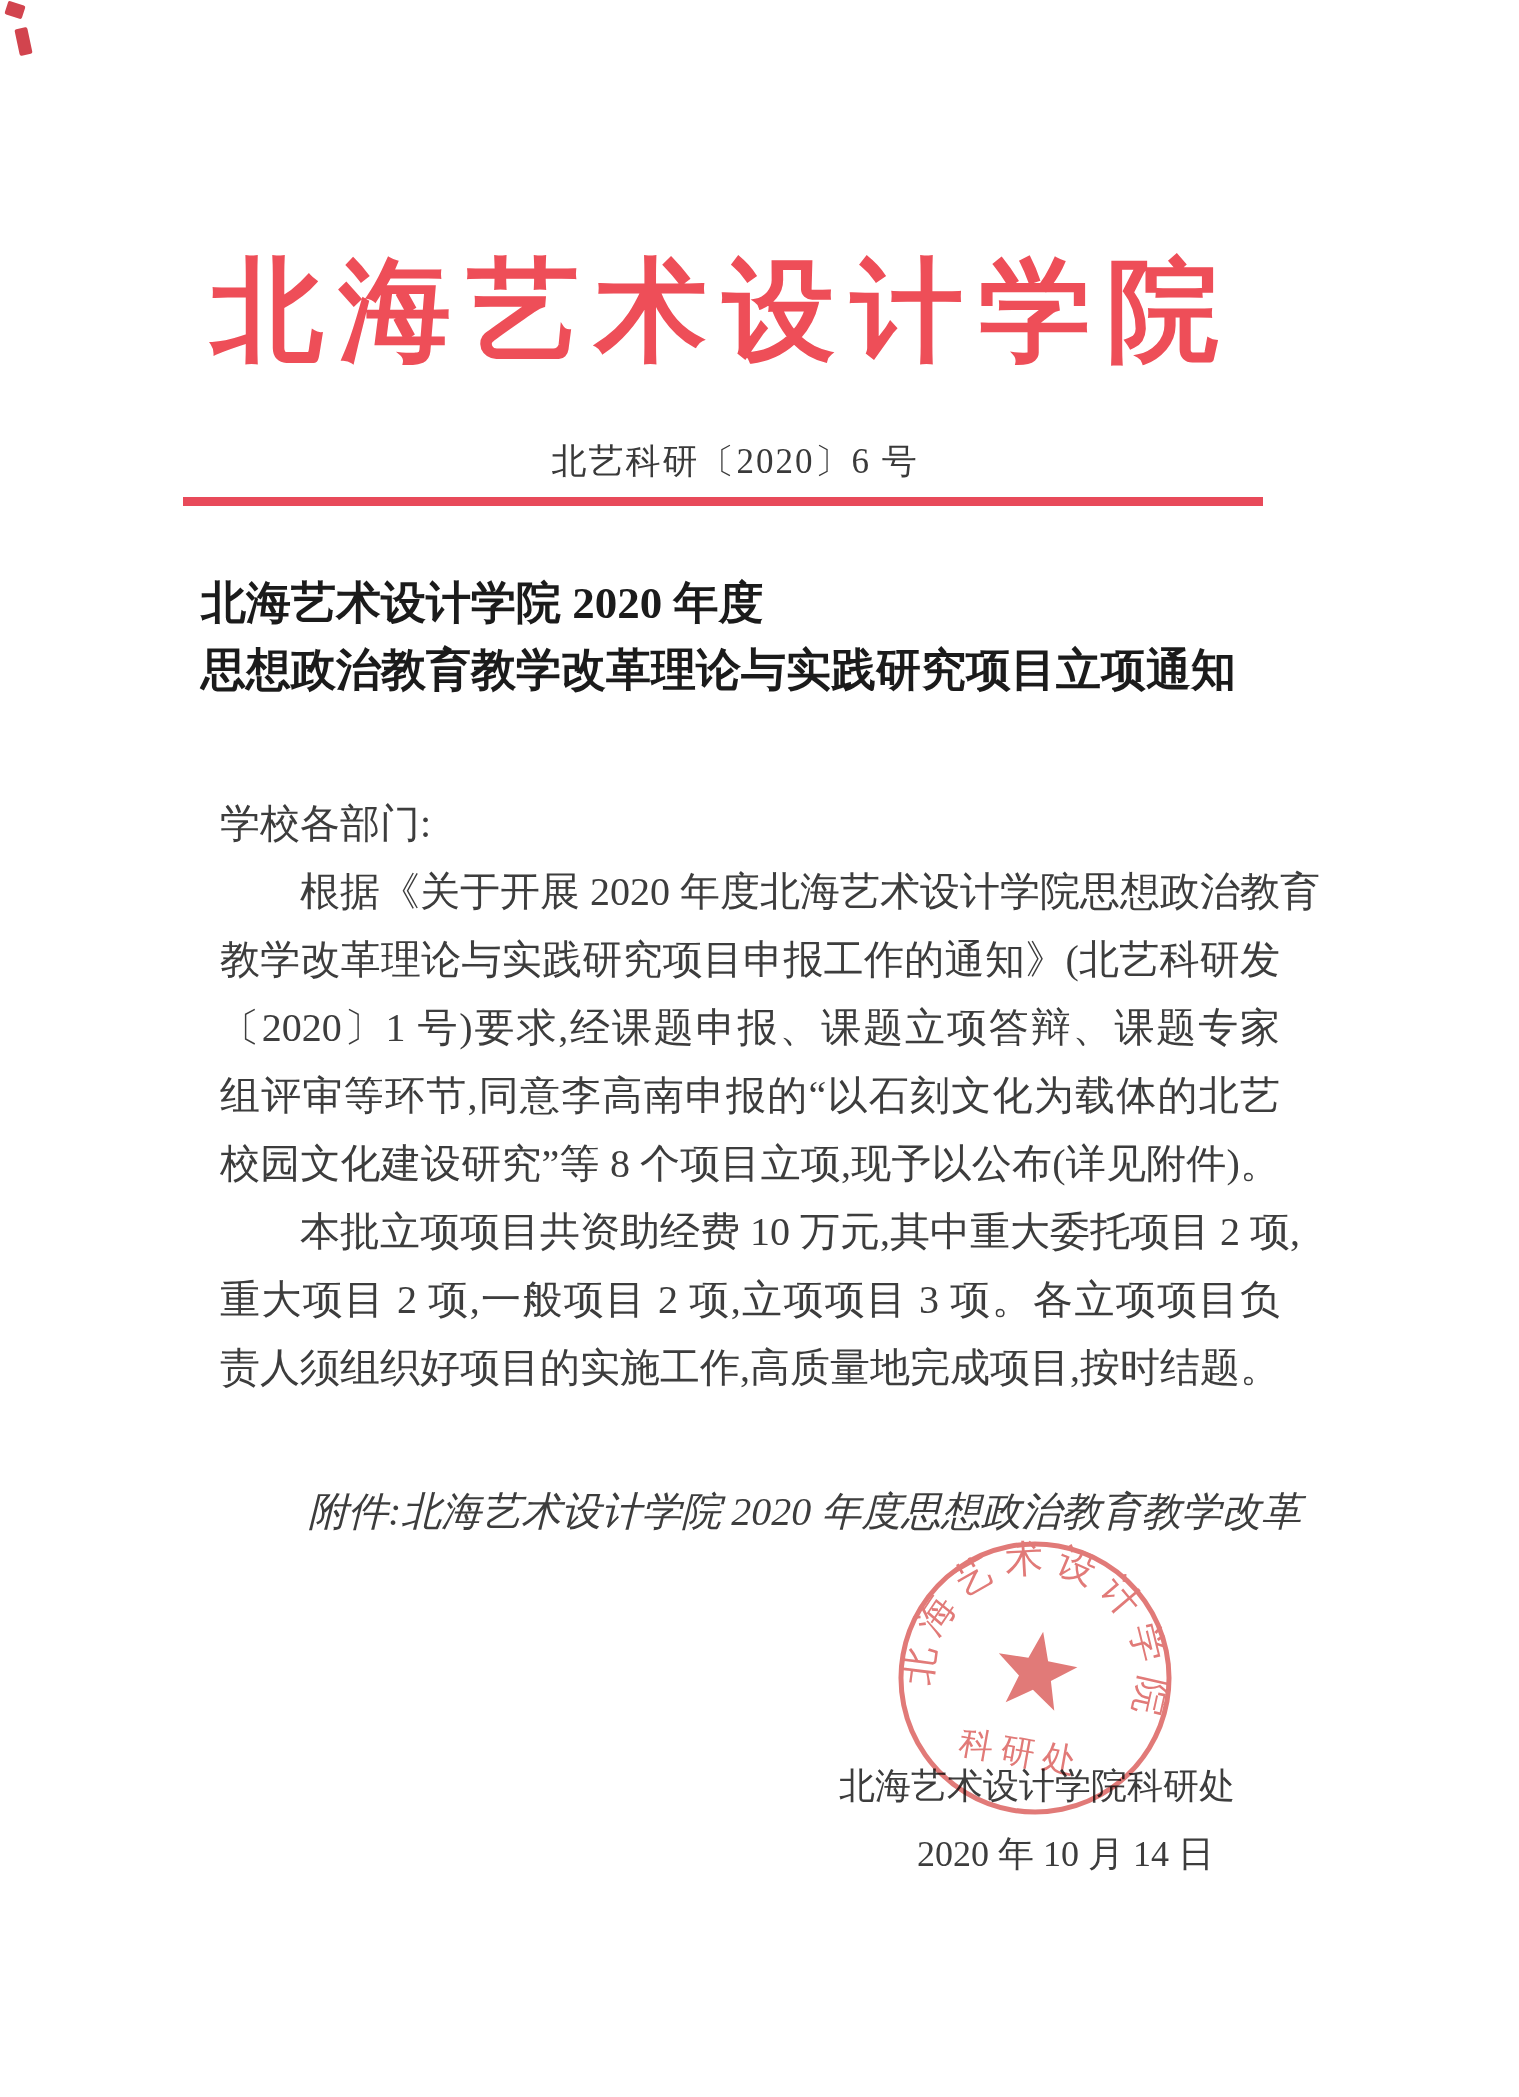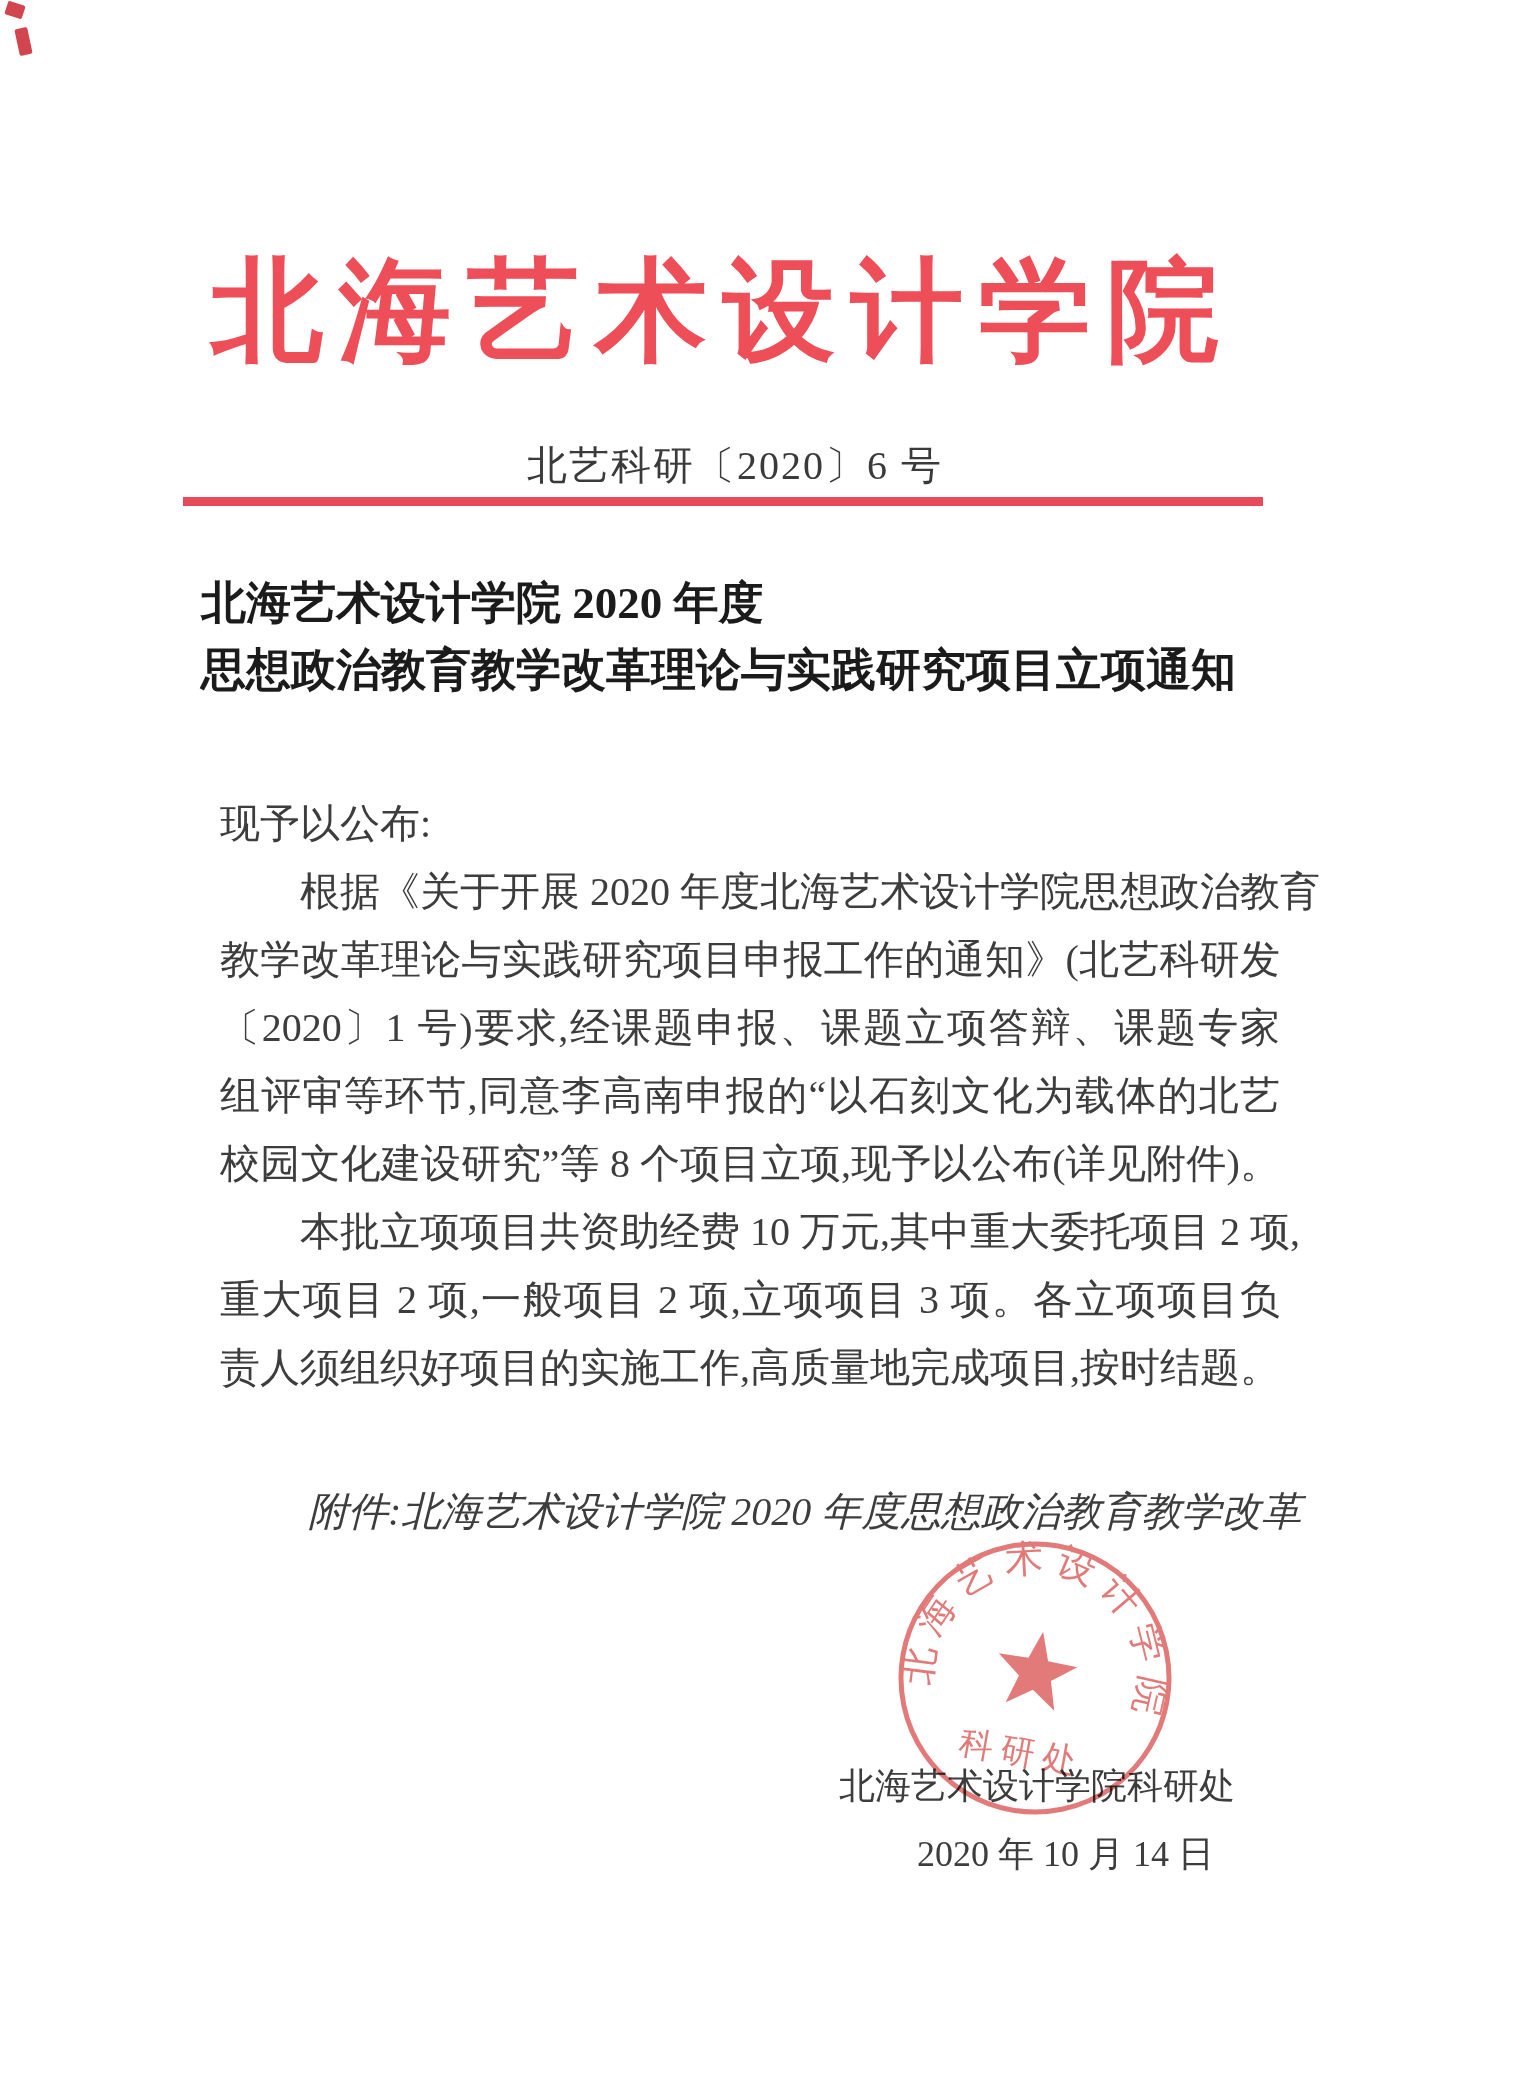--- a/index.html
+++ b/index.html
@@ -24,21 +24,21 @@
     text-align:center;
     font-size:112px; font-weight:bold;
     letter-spacing:16px;
     color:var(--head-red);
     line-height:1.1;
     white-space:nowrap;
   }
   .doc-number{
     position:absolute; left:183px; top:438px; width:1080px;
     text-align:center;
-    font-size:40px; letter-spacing:2px;
+    font-size:35px; letter-spacing:2px;
     color:#3a3a3a;
     transform:translateX(12px);
     white-space:nowrap;
   }
   .red-rule{
     position:absolute; left:183px; top:497px;
     width:1080px; height:9px;
     background:var(--rule-red);
   }
   
@@ -100,21 +100,21 @@
   <div class="doc-number">北艺科研〔2020〕6 号</div>
 
   <div class="red-rule"></div>
 
   <div class="doc-title">
     <div>北海艺术设计学院 2020 年度</div>
     <div>思想政治教育教学改革理论与实践研究项目立项通知</div>
   </div>
 
   <div class="body-block">
-    <div class="b-line noj">现予以公布:</div>
+    <div class="b-line noj">学校各部门:</div>
     <div class="b-line ind">根据《关于开展 2020 年度北海艺术设计学院思想政治教育</div>
     <div class="b-line">教学改革理论与实践研究项目申报工作的通知》(北艺科研发</div>
     <div class="b-line">〔2020〕1 号)要求,经课题申报、课题立项答辩、课题专家</div>
     <div class="b-line">组评审等环节,同意李高南申报的“以石刻文化为载体的北艺</div>
     <div class="b-line">校园文化建设研究”等 8 个项目立项,现予以公布(详见附件)。</div>
     <div class="b-line ind">本批立项项目共资助经费 10 万元,其中重大委托项目 2 项,</div>
     <div class="b-line">重大项目 2 项,一般项目 2 项,立项项目 3 项。各立项项目负</div>
     <div class="b-line">责人须组织好项目的实施工作,高质量地完成项目,按时结题。</div>
   </div>
 

